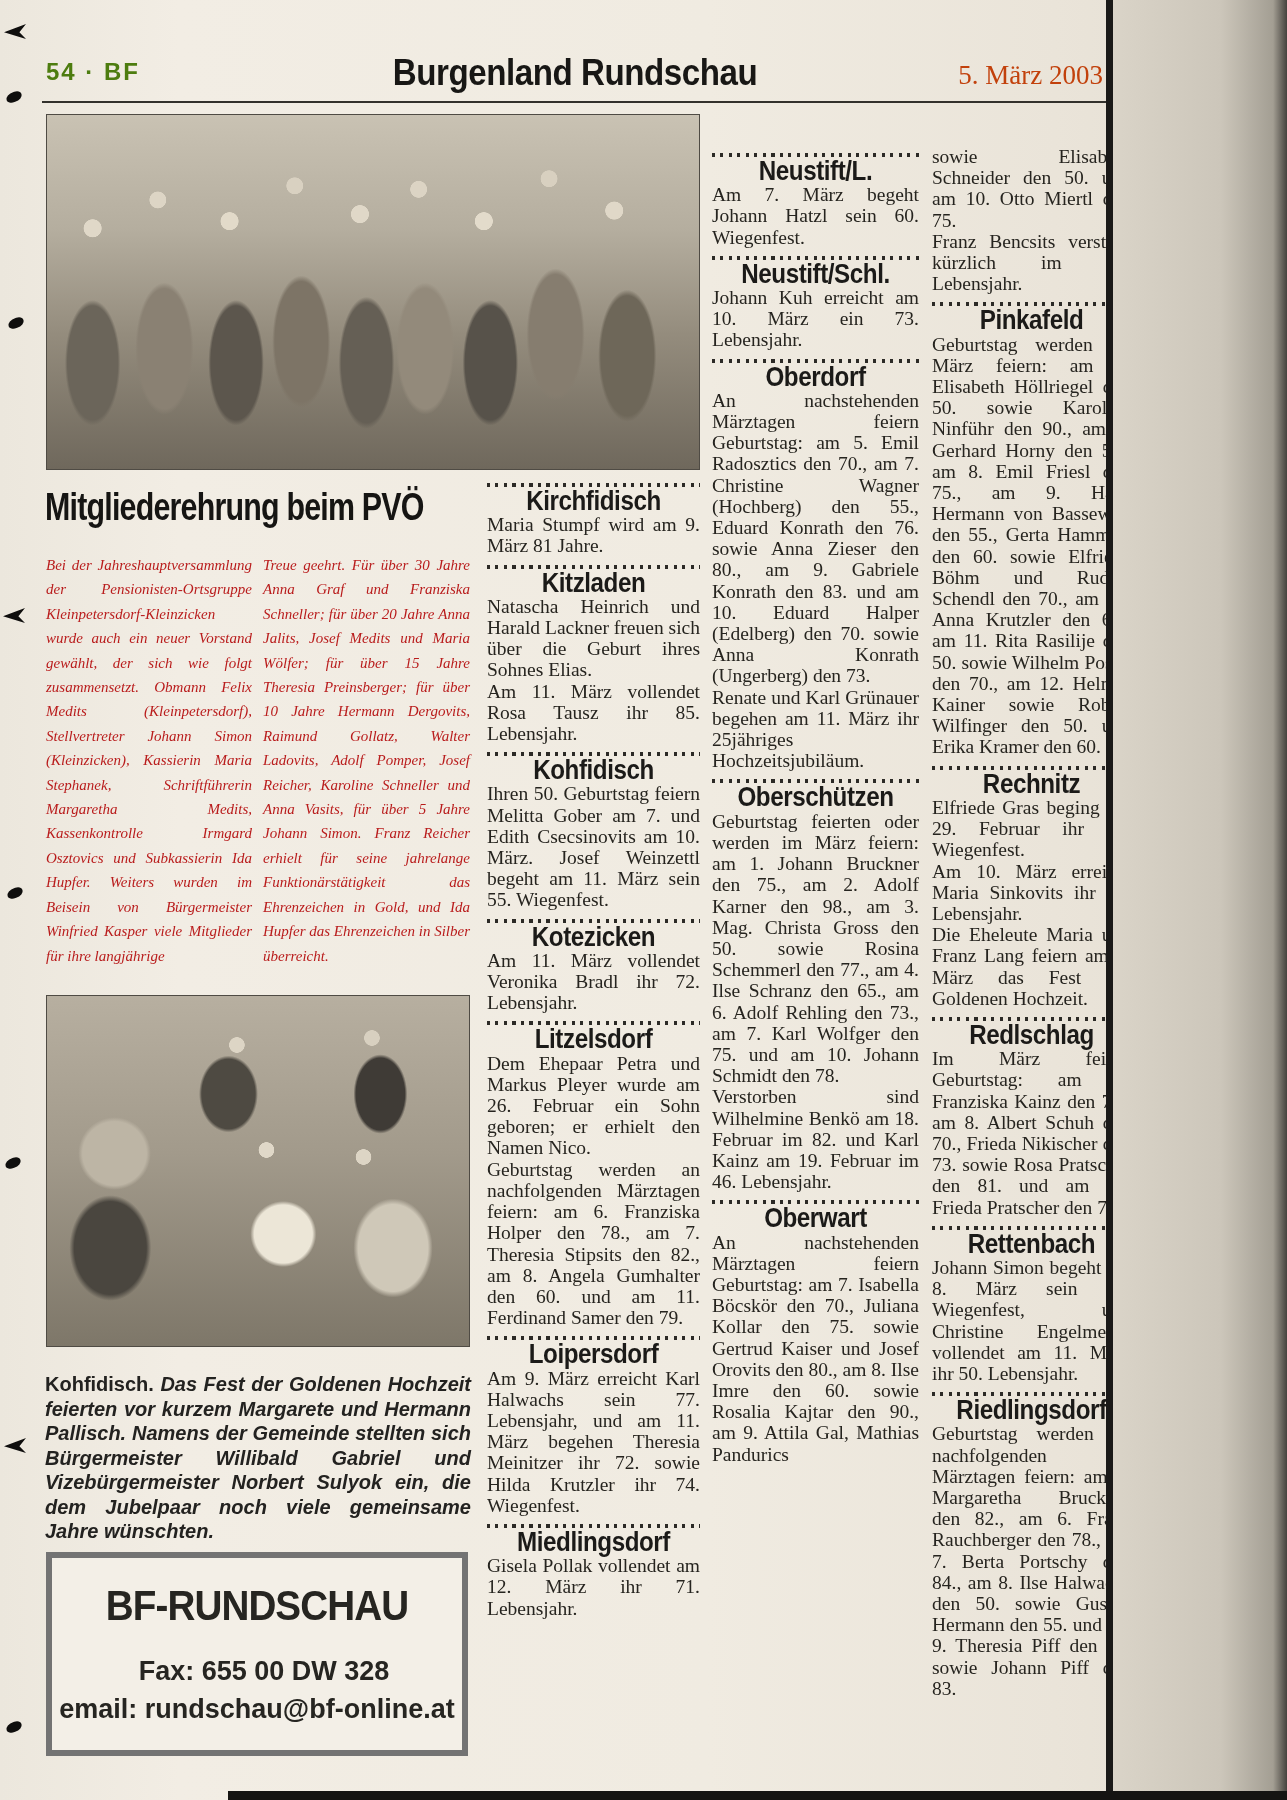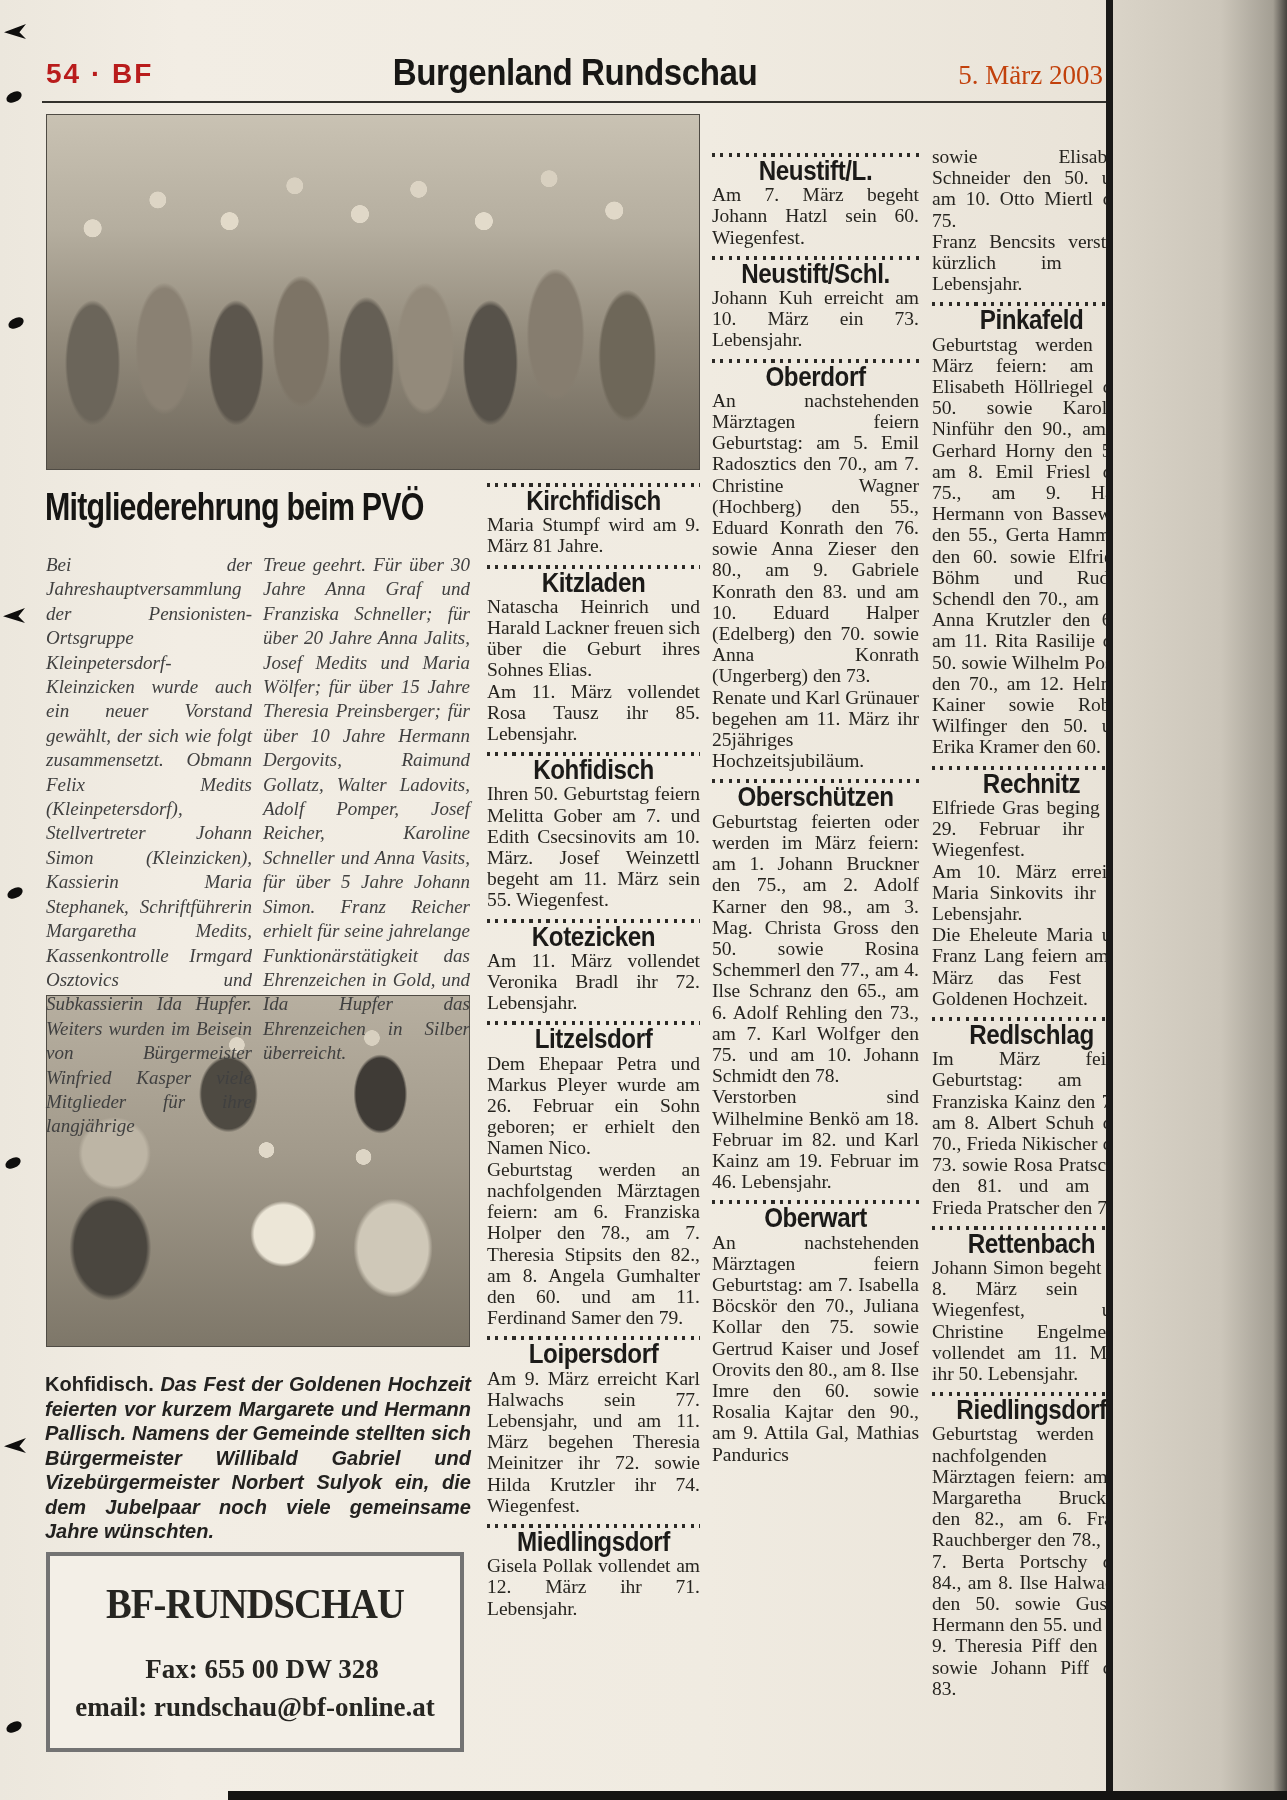--- a/index.html
+++ b/index.html
@@ -2,21 +2,21 @@
 <html><head>
 <meta charset="utf-8">
 <style>
   html,body{margin:0;padding:0;}
   body{
     width:1287px;height:1800px;position:relative;overflow:hidden;
     background:linear-gradient(90deg,#ece7dd 0,#f2ede4 14%,#f0ebe1 55%,#eae4d9 82%,#e3ddd1 100%);
     font-family:"Liberation Serif", serif;color:#24221e;
   }
   
-  .page-label{position:absolute;left:46px;top:58px;font-family:"Liberation Sans",sans-serif;font-weight:bold;font-size:28px;letter-spacing:2px;color:#b91c1c;}
+  .page-label{position:absolute;left:46px;top:58px;font-family:"Liberation Sans",sans-serif;font-weight:bold;font-size:24px;letter-spacing:2px;color:#4d7c0f;}
   .masthead{position:absolute;left:42px;top:52px;width:1066px;text-align:center;font-family:"Liberation Sans",sans-serif;font-weight:bold;font-size:36px;letter-spacing:-0.5px;transform:scaleX(.92);color:#181715;}
   .issue-date{position:absolute;right:184px;top:60px;font-size:27px;color:#c2410c;}
   .header-rule{position:absolute;left:42px;top:101px;width:1066px;height:2px;background:#33312c;}
   
   .photo{position:absolute;border:1px solid #4f4b44;box-sizing:border-box;}
   .photo-group{
     left:46px;top:114px;width:654px;height:356px;
     background-color:#a59d8f;
     background-image:
       radial-gradient(circle 15px at 7% 32%, #e0d8c8 0 58%, rgba(0,0,0,0) 62%),
@@ -50,28 +50,28 @@
       radial-gradient(ellipse 46px 60px at 43% 28%, #4e4a42 0 58%, rgba(0,0,0,0) 64%),
       radial-gradient(ellipse 42px 62px at 79% 28%, #3f3b36 0 58%, rgba(0,0,0,0) 64%),
       radial-gradient(circle 50px at 56% 68%, #ece6d7 0 58%, rgba(0,0,0,0) 66%),
       radial-gradient(ellipse 60px 75px at 82% 72%, #cfc8b8 0 58%, rgba(0,0,0,0) 66%),
       radial-gradient(ellipse 62px 80px at 15% 72%, #4a463f 0 58%, rgba(0,0,0,0) 66%),
       radial-gradient(ellipse 55px 55px at 16% 45%, #bdb5a5 0 58%, rgba(0,0,0,0) 66%),
       linear-gradient(180deg,#b7afa0 0%,#a29a8b 45%,#7e7769 100%);
   }
   
   .headline{position:absolute;left:45px;top:486px;width:440px;font-family:"Liberation Sans",sans-serif;font-weight:bold;font-size:38px;letter-spacing:-1px;white-space:nowrap;transform:scaleX(.8);transform-origin:left center;color:#161513;}
-  .art-col{position:absolute;top:553px;font-style:italic;font-size:19px;line-height:24.4px;text-align:justify;color:#404040;}
+  .art-col{position:absolute;top:553px;font-style:italic;font-size:15px;line-height:24.4px;text-align:justify;color:#b91c1c;}
   .art-col-1{left:46px;width:206px;}
   .art-col-2{left:263px;width:207px;}
   
   .caption{position:absolute;left:45px;top:1360px;width:426px;font-family:"Liberation Sans",sans-serif;font-weight:bold;font-style:italic;font-size:20px;line-height:24.5px;text-align:justify;color:#232220;margin-top:12px;}
   .cap-lead{font-style:normal;}
   
-  .contact-box{position:absolute;left:46px;top:1552px;width:410px;height:192px;border:4px solid #737373;background:#f3efe7;text-align:center;font-family:Liberation Serif, serif;color:#262521;}
+  .contact-box{position:absolute;left:46px;top:1552px;width:410px;height:192px;border:6px solid #737373;background:#f3efe7;text-align:center;font-family:Liberation Sans, sans-serif;color:#262521;}
   .cb-title{margin-top:24px;font-weight:bold;font-size:42px;letter-spacing:-1px;transform:scaleX(.92);}
   .cb-fax{margin-top:26px;font-weight:bold;font-size:27px;padding-left:14px;}
   .cb-email{margin-top:7px;font-weight:bold;font-size:27px;}
   
   .col{position:absolute;font-size:19.5px;line-height:21.2px;text-align:justify;color:#26241f;}
   .col-middle{left:487px;top:478px;width:213px;}
   .col-right{left:712px;top:148px;width:207px;}
   .col-far-wrap{position:absolute;left:932px;top:146px;width:177px;overflow:hidden;}
   .col-far{font-size:19.5px;line-height:21.2px;text-align:justify;color:#26241f;width:199px;}
   .sec{margin-bottom:8px;}

